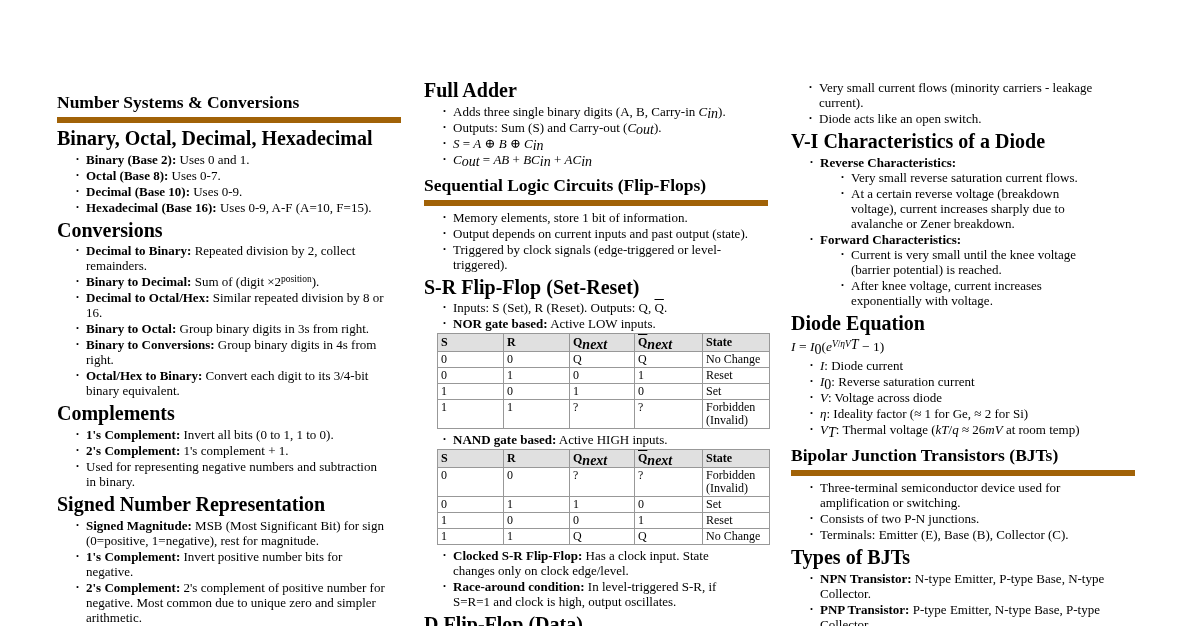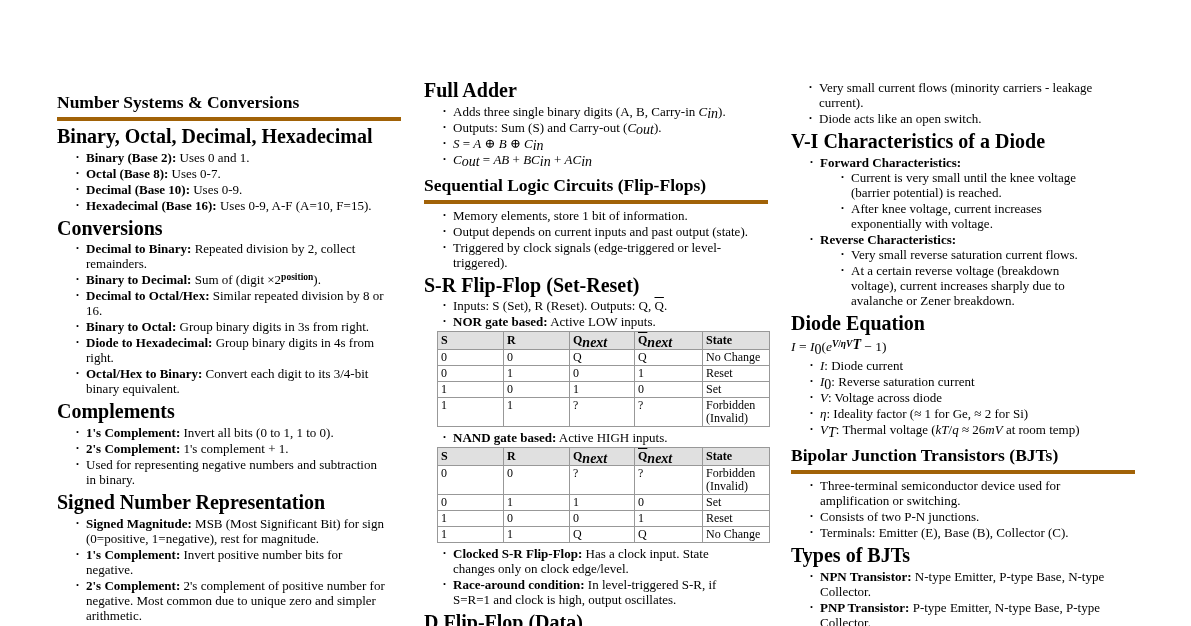--- a/index.html
+++ b/index.html
@@ -20,39 +20,39 @@
     align-items: flex-start;
     background: #ffffff;
   }
   .col { width: 344px; flex: 0 0 344px; font-size: 13px; }
   .col > :first-child { margin-top: 0; }
   .col.col-left > .h1:first-child { margin-top: 13px; }
 
   .h1 {
     font-size: 17.5px; font-weight: 700; line-height: 1.1;
     margin: 9px 0 4px; padding-bottom: 5px;
-    border-bottom: 4px solid #a16207;
+    border-bottom: 6px solid #a16207;
   }
   .h2 { font-size: 20px; font-weight: 700; line-height: 1.08; margin: 5px 0 2px; }
 
   ul.blist { list-style: none; margin: 0; padding: 0; }
   ul.blist li { position: relative; padding-left: 13px; line-height: 15px; margin: 0 16px 1px; }
   ul.blist li::before {
     content: "\2022";
     position: absolute; left: 3px; top: 0;
     font-size: 8.5px; line-height: 15px;
   }
   ul.sub { margin: 0 0 0 2px; padding: 0; }
   ul.lvl2 > li { margin-left: 15px; }
 
   .eq { margin: 4px 0 3px; font-size: 13.5px; line-height: 17px; }
   .para { margin: 0 0 0; line-height: 15px; }
 
   sub { font-size: 14px; position: relative; top: 2.5px; vertical-align: baseline; line-height: 0; }
-  sup { font-size: 9.5px; position: relative; top: -4.5px; vertical-align: baseline; line-height: 0; font-weight: bold; }
+  sup { font-size: 9.5px; position: relative; top: -4.5px; vertical-align: baseline; line-height: 0; }
   .ov { text-decoration: overline; }
   i { font-style: italic; }
 
   table.tt {
     border-collapse: collapse; table-layout: fixed;
     width: 332px; margin: 2px 0 3px 13px;
     border: 1px solid #676767;
     font-size: 12px;
   }
   .tt th, .tt td { border: 1px solid #989898; text-align: left; vertical-align: top; overflow: hidden; }
@@ -72,21 +72,21 @@
         <li><b>Octal (Base 8):</b> Uses 0-7.</li>
         <li><b>Decimal (Base 10):</b> Uses 0-9.</li>
         <li><b>Hexadecimal (Base 16):</b> Uses 0-9, A-F (A=10, F=15).</li>
       </ul>
       <div class="h2">Conversions</div>
       <ul class="blist">
         <li><b>Decimal to Binary:</b> Repeated division by 2, collect remainders.</li>
         <li><b>Binary to Decimal:</b> Sum of (digit ×2<sup>position</sup>).</li>
         <li><b>Decimal to Octal/Hex:</b> Similar repeated division by 8 or 16.</li>
         <li><b>Binary to Octal:</b> Group binary digits in 3s from right.</li>
-        <li><b>Diode to Hexadecimal:</b> Group binary digits in 4s from right.</li>
+        <li><b>Binary to Conversions:</b> Group binary digits in 4s from right.</li>
         <li><b>Octal/Hex to Binary:</b> Convert each digit to its 3/4-bit binary equivalent.</li>
       </ul>
       <div class="h2">Complements</div>
       <ul class="blist">
         <li><b>1's Complement:</b> Invert all bits (0 to 1, 1 to 0).</li>
         <li><b>2's Complement:</b> 1's complement + 1.</li>
         <li>Used for representing negative numbers and subtraction in binary.</li>
       </ul>
       <div class="h2">Signed Number Representation</div>
       <ul class="blist">
@@ -224,27 +224,27 @@
       </ul>
       <div class="h2">D Flip-Flop (Data)</div>
     </div>
     <div class="col col-right">
       <ul class="blist lvl2">
         <li>Very small current flows (minority carriers - leakage current).</li>
         <li>Diode acts like an open switch.</li>
       </ul>
       <div class="h2">V-I Characteristics of a Diode</div>
       <ul class="blist">
+        <li><b>Reverse Characteristics:</b><ul class="blist sub">
+            <li>Very small reverse saturation current flows.</li>
+            <li>At a certain reverse voltage (breakdown voltage), current increases sharply due to avalanche or Zener breakdown.</li>
+          </ul></li>
         <li><b>Forward Characteristics:</b><ul class="blist sub">
             <li>Current is very small until the knee voltage (barrier potential) is reached.</li>
             <li>After knee voltage, current increases exponentially with voltage.</li>
-          </ul></li>
-        <li><b>Reverse Characteristics:</b><ul class="blist sub">
-            <li>Very small reverse saturation current flows.</li>
-            <li>At a certain reverse voltage (breakdown voltage), current increases sharply due to avalanche or Zener breakdown.</li>
           </ul></li>
       </ul>
       <div class="h2">Diode Equation</div>
       <div class="eq"><i>I</i> = <i>I</i><sub>0</sub>(<i>e</i><sup><i>V</i>/<i>ηV</i><sub><i>T</i></sub></sup> − 1)</div>
       <ul class="blist">
         <li><i>I</i>: Diode current</li>
         <li><i>I</i><sub>0</sub>: Reverse saturation current</li>
         <li><i>V</i>: Voltage across diode</li>
         <li><i>η</i>: Ideality factor (≈ 1 for Ge, ≈ 2 for Si)</li>
         <li><i>V</i><sub><i>T</i></sub>: Thermal voltage (<i>kT</i>/<i>q</i> ≈ 26<i>mV</i> at room temp)</li>

